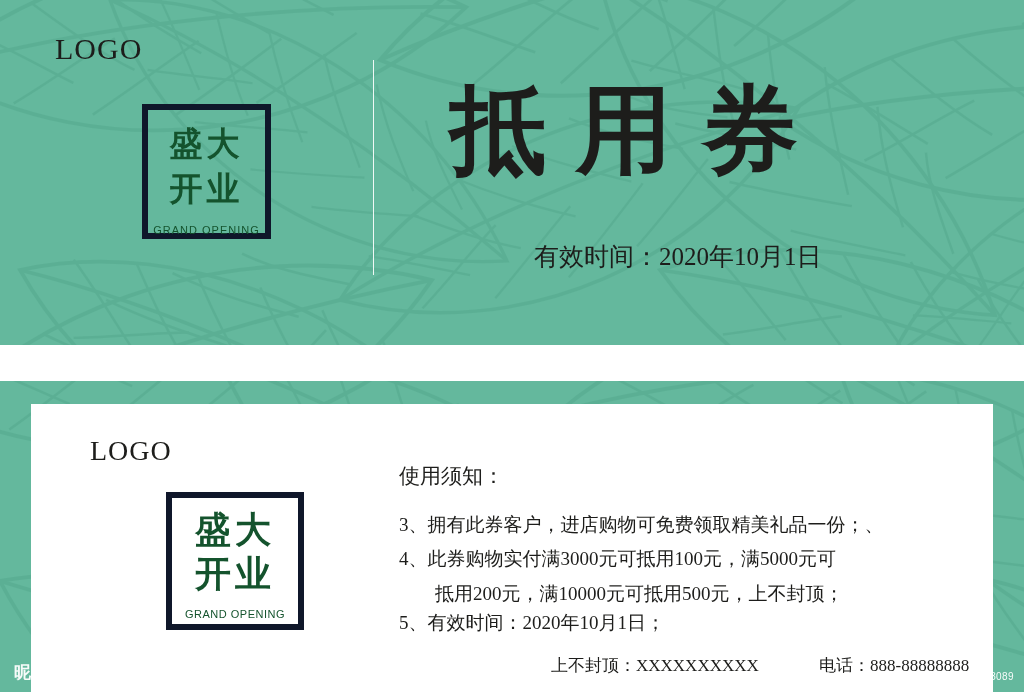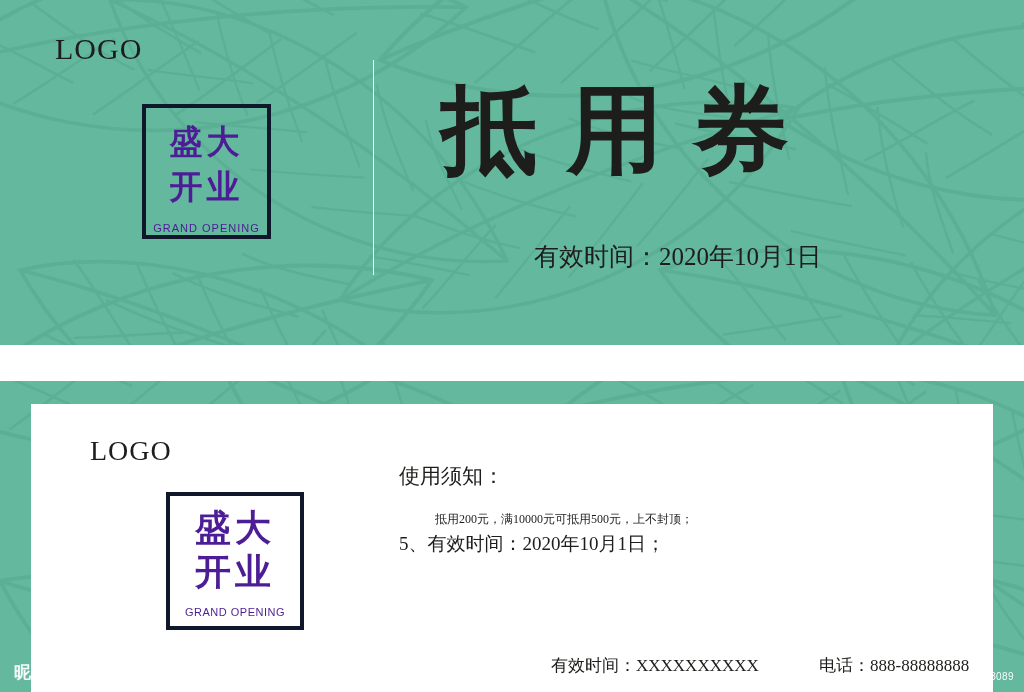--- a/index.html
+++ b/index.html
@@ -46,24 +46,24 @@
     position: absolute;
     left: 55px;
     top: 32px;
     font-size: 30px;
     letter-spacing: 1px;
     color: #1d1d1b;
     font-family: "Liberation Serif", serif;
   }
   .stamp {
     position: absolute;
-    border: 4px solid #0f172a;
+    border: 6px solid #0f172a;
     box-sizing: border-box;
     text-align: center;
-    color: #4c1d95;
+    color: #14532d;
   }
   .stamp-top {
     left: 142px;
     top: 104px;
     width: 129px;
     height: 135px;
   }
   .stamp .sd-line1,
   .stamp .sd-line2 {
     font-family: "Liberation Serif", serif;
@@ -83,21 +83,21 @@
     position: absolute;
     left: 373px;
     top: 60px;
     width: 1px;
     height: 215px;
     background: #ffffff;
     opacity: .9;
   }
   .big-title {
     position: absolute;
-    left: 441px;
+    left: 450px;
     top: 78px;
     font-size: 96px;
     font-weight: bold;
     letter-spacing: 30px;
     color: #1d1d1b;
     font-family: "Liberation Serif", serif;
     line-height: 1.1;
     white-space: nowrap;
   }
   .valid-top {
@@ -167,21 +167,21 @@
     font-size: 21px;
     margin-bottom: 20px;
   }
   .note-item {
     font-size: 19px;
     line-height: 1.55;
     margin-bottom: 5px;
     white-space: nowrap;
   }
   .note-cont {
-    font-size: 12px;
+    font-size: 19px;
     line-height: 1.55;
     margin-left: 36px;
     white-space: nowrap;
   }
   .footer-line {
     position: absolute;
     left: 520px;
     top: 250px;
     font-size: 17px;
     color: #1d1d1b;
@@ -313,26 +313,28 @@
       <div class="logo-bottom">LOGO</div>
 
       <div class="stamp stamp-bottom">
         <div class="sd-line1">盛大</div>
         <div class="sd-line2">开业</div>
         <div class="sd-en">GRAND OPENING</div>
       </div>
 
       <div class="notes">
         <div class="notes-title">使用须知：</div>
+        <div class="note-item">3、拥有此券客户，进店购物可免费领取精美礼品一份；、</div>
+        <div class="note-item">4、此券购物实付满3000元可抵用100元，满5000元可</div>
         <div class="note-cont">抵用200元，满10000元可抵用500元，上不封顶；</div>
         <div class="note-item">5、有效时间：2020年10月1日；</div>
       </div>
 
       <div class="footer-line">
-        <span>有效时间：XXXXXXXXXX</span>
+        <span>上不封顶：XXXXXXXXXX</span>
         <span class="phone">电话：888-88888888</span>
       </div>
     </div>
 
     <div class="wm-left">
       <span class="nip">昵图网</span>
       <span>www.nipic.cn</span>
     </div>
     <div class="wm-right">ID:24805558 NO:20190820154035273089</div>
   </div>

